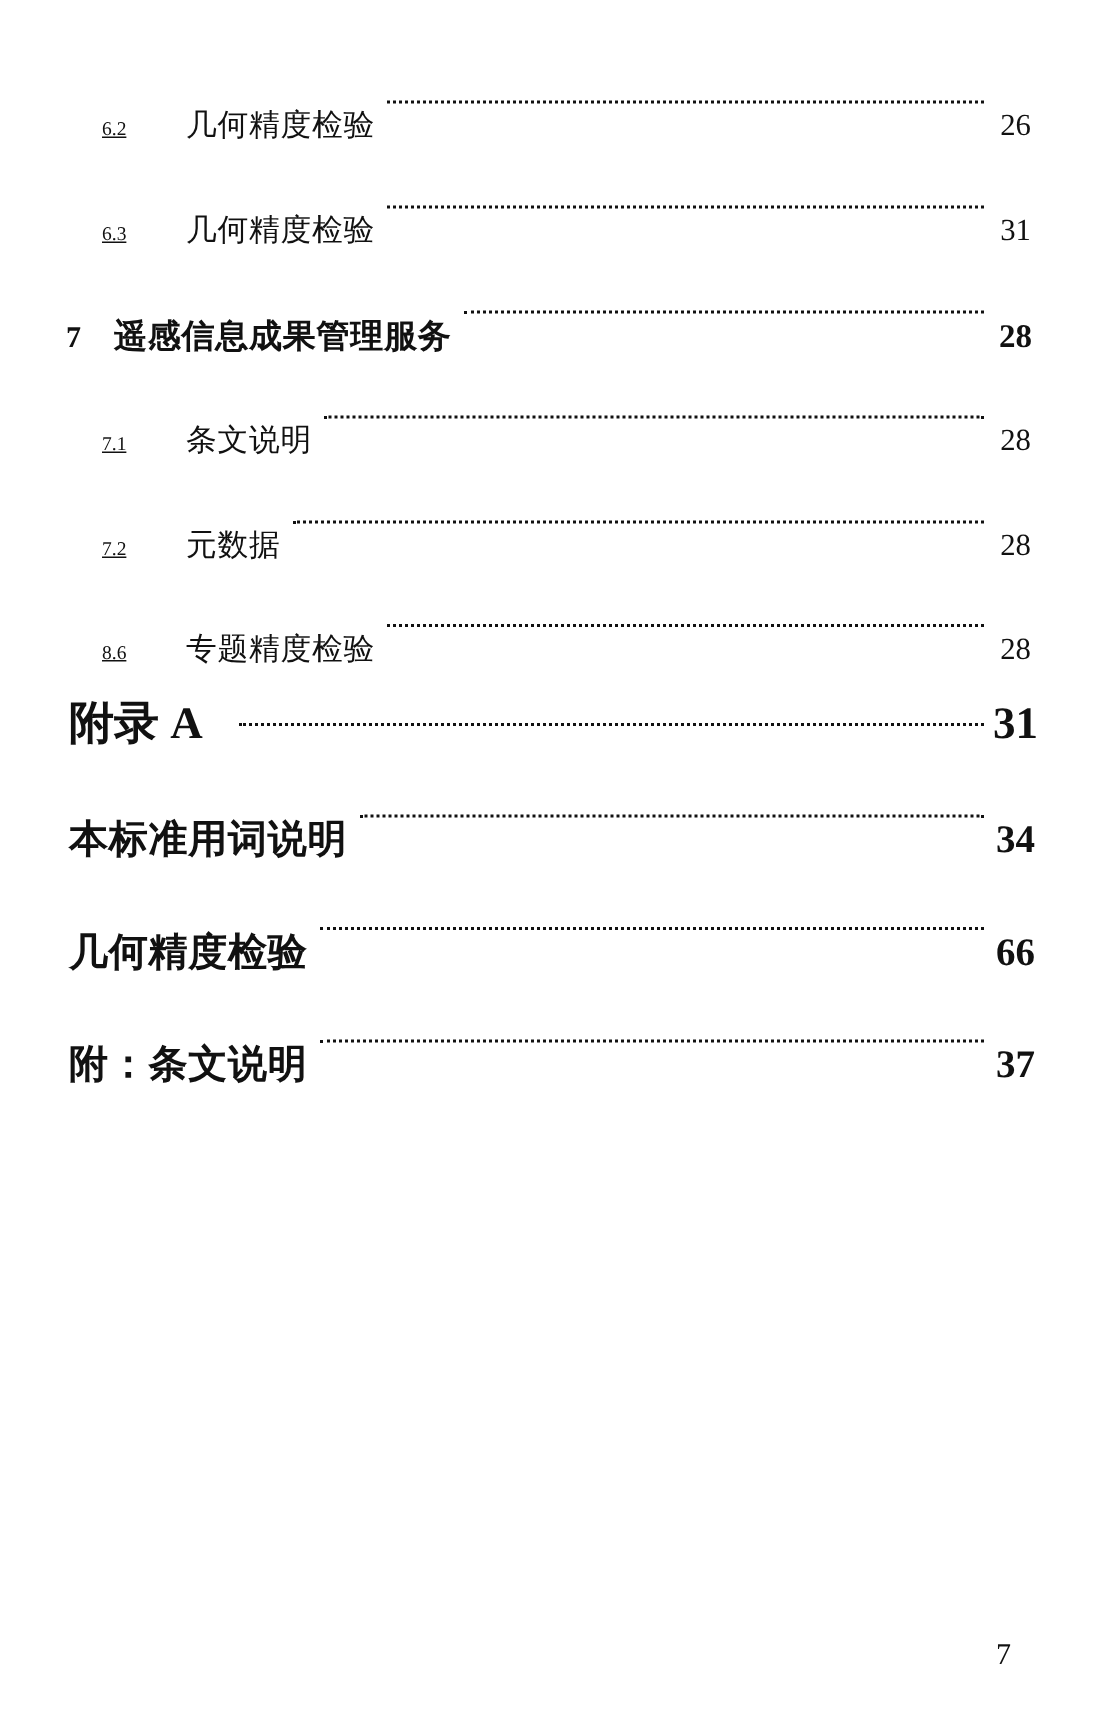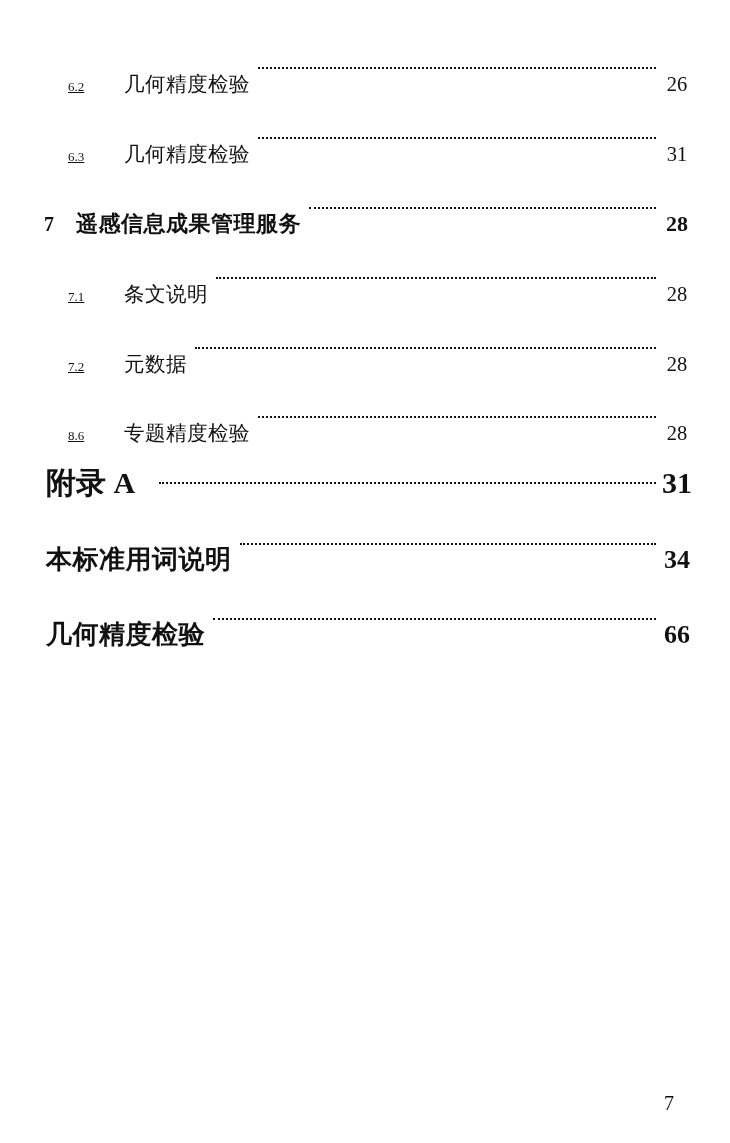--- a/index.html
+++ b/index.html
@@ -205,18 +205,23 @@
       <span class="leader"></span>
       <span class="pageno">34</span>
     </div>
 
     <div class="toc-entry plain">
       <span class="title">几何精度检验</span>
       <span class="leader"></span>
       <span class="pageno">66</span>
     </div>
 
+    <div class="toc-entry plain">
+      <span class="title">附：条文说明</span>
+      <span class="leader"></span>
+      <span class="pageno">37</span>
+    </div>
 
   </div>
 
   <div class="folio">7</div>
 
 </div>
 
 </body></html>

